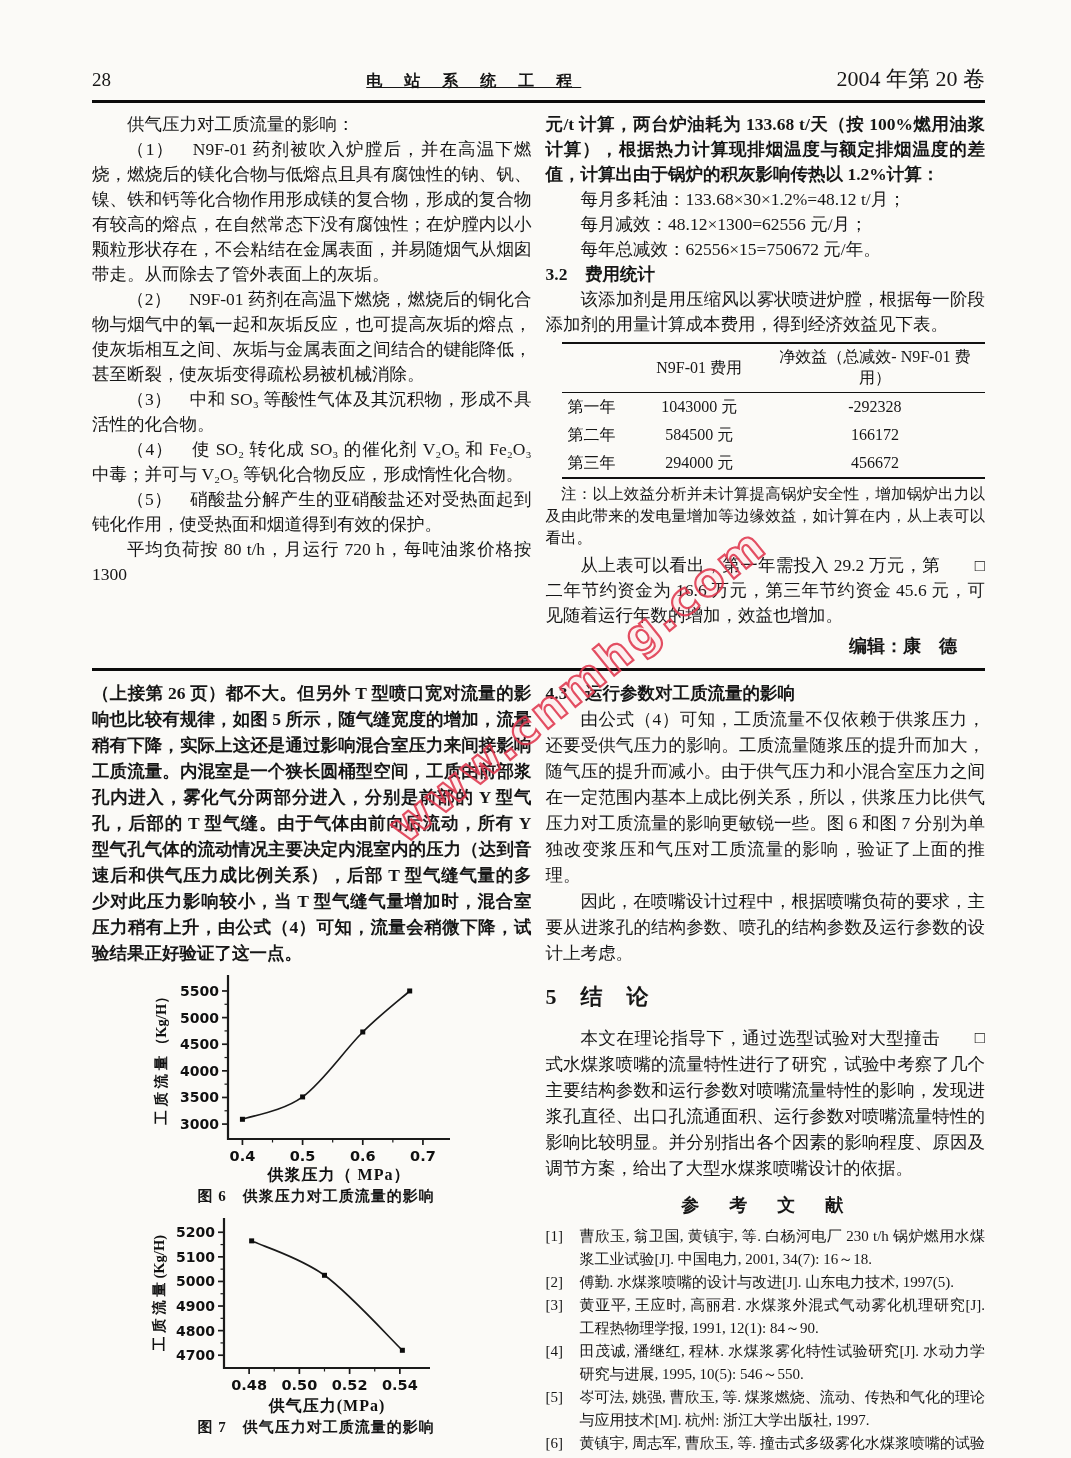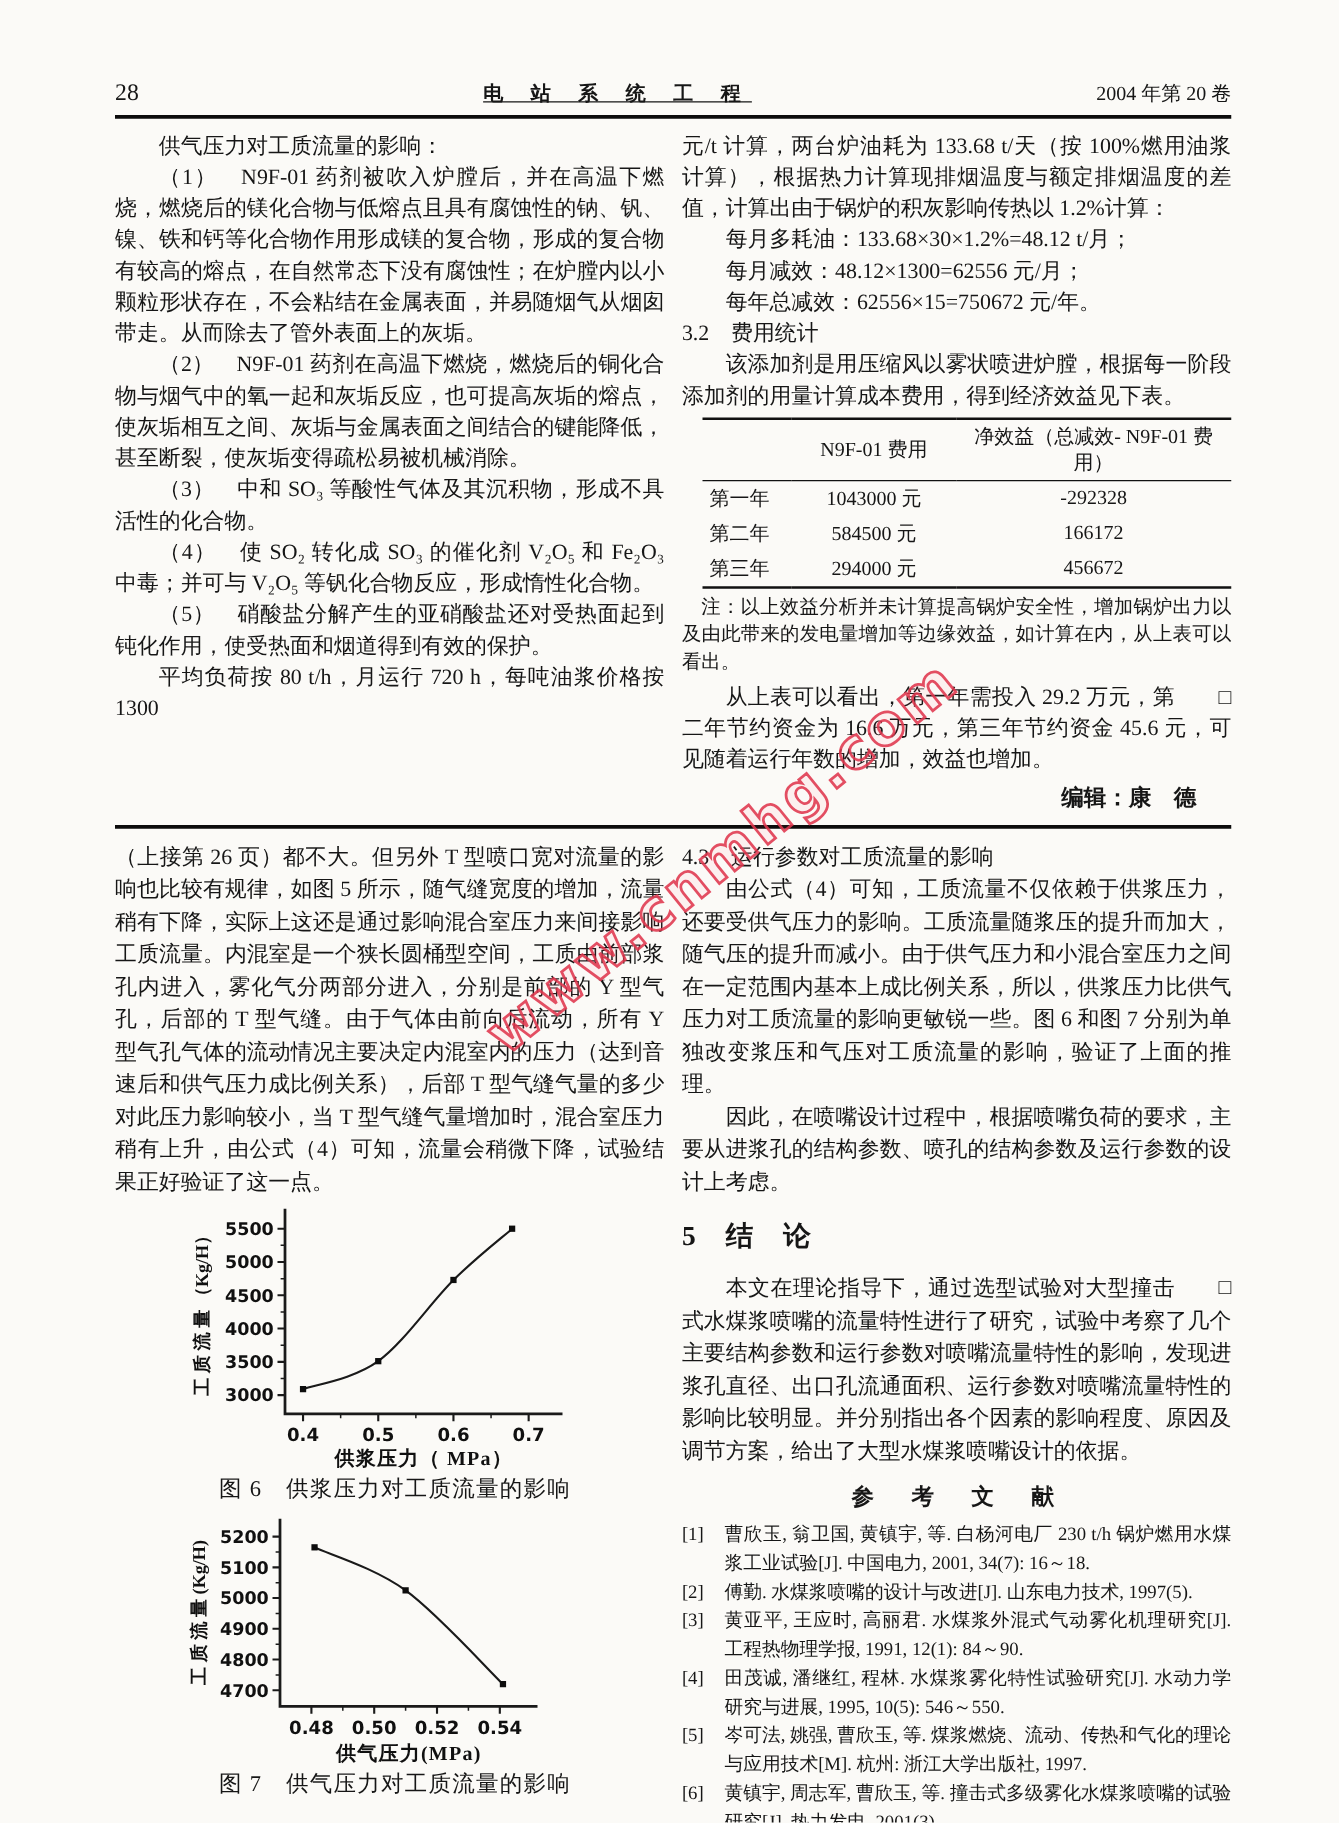--- a/index.html
+++ b/index.html
@@ -3,49 +3,49 @@
 <meta charset="utf-8">
 <style>
   html,body{margin:0;padding:0;}
   body{width:1071px;height:1458px;background:#fbfaf7;color:#161616;
        font-family:"Liberation Serif","DejaVu Serif",serif;position:relative;overflow:hidden;}
   .page{position:relative;width:1071px;height:1458px;}
   .inner{padding:64px 86px 0 92px;}
   .hdr{display:flex;align-items:baseline;justify-content:space-between;}
   .hdr .pn{font-size:19px;}
   .hdr .jt{font-size:16px;font-weight:bold;letter-spacing:9px;text-decoration:underline;}
-  .hdr .iss{font-size:16px;}
+  .hdr .iss{font-size:22px;}
   .hdr-rule{border-top:3px solid #0c0c0c;margin-top:6px;}
   .cols{display:flex;gap:14px;margin-top:9px;}
   .col{flex:1;min-width:0;}
   p.b{font-size:17.5px;line-height:25px;margin:0;text-align:justify;}
   .s2 p.b{line-height:26px;}
   .ind{text-indent:2em;}
-  .noind{text-indent:0;}
+  .noind{text-indent:0;font-weight:bold;}
   .sec-title{font-size:17.5px;line-height:25px;margin:0;}
   table.cost{border-collapse:collapse;width:calc(100% - 16px);margin:5px 0 4px 16px;
              border-top:2px solid #111;border-bottom:2px solid #111;font-size:16px;}
   table.cost th{font-weight:normal;border-bottom:1.5px solid #111;padding:3px 0;font-size:16px;}
   table.cost td{padding:3.5px 0;}
   table.cost th:first-child,table.cost td:first-child{text-align:left;padding-left:6px;width:17%;}
   table.cost th:nth-child(2),table.cost td:nth-child(2){text-align:center;width:31%;}
   table.cost th:nth-child(3),table.cost td:nth-child(3){text-align:center;width:52%;}
   p.note{font-size:15.5px;line-height:22px;margin:3px 0 4px;text-indent:1em;text-align:justify;}
   .endbox{float:right;font-size:17px;}
   .editor{text-align:right;font-weight:bold;font-size:18px;margin:6px 28px 0 0;}
   .sec-rule{border-top:3.5px solid #0c0c0c;margin:10px 0 8px;}
   .h43{margin:2px 0 4px;}
   .concl{font-size:22px;font-weight:bold;margin:16px 0 13px;letter-spacing:1px;}
   .refs-title{font-size:18px;font-weight:bold;text-align:center;margin:12px 0 8px;letter-spacing:6px;}
   .ref{display:flex;font-size:15px;line-height:23px;}
   .ref .rn{flex:0 0 34px;}
   .ref .rt{flex:1;text-align:justify;}
   .fig{margin:3px 0 6px 28px;width:392px;text-align:center;}
   .fig svg{display:block;}
-  .figcap{font-size:18px;margin-top:2px;letter-spacing:1px;}
+  .figcap{font-size:15px;margin-top:2px;letter-spacing:1px;font-weight:bold;}
   .wm{position:absolute;left:280px;top:545px;pointer-events:none;overflow:visible;}
 </style>
 </head>
 <body>
 
 <div class="page">
   <div class="inner">
 
     <div class="hdr">
       <span class="pn">28</span>

